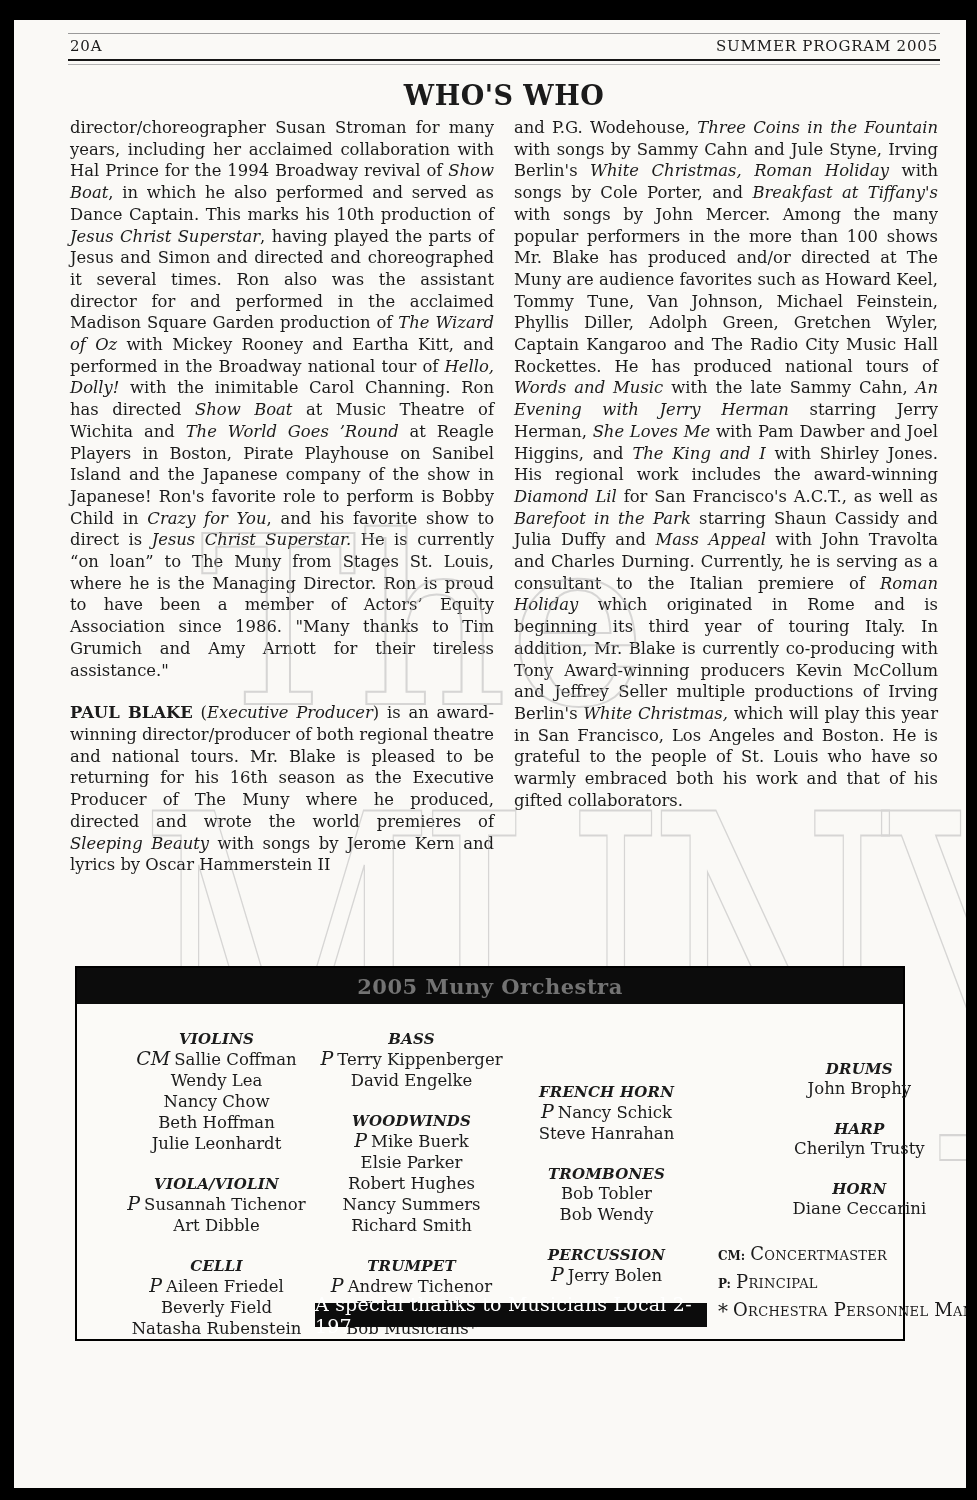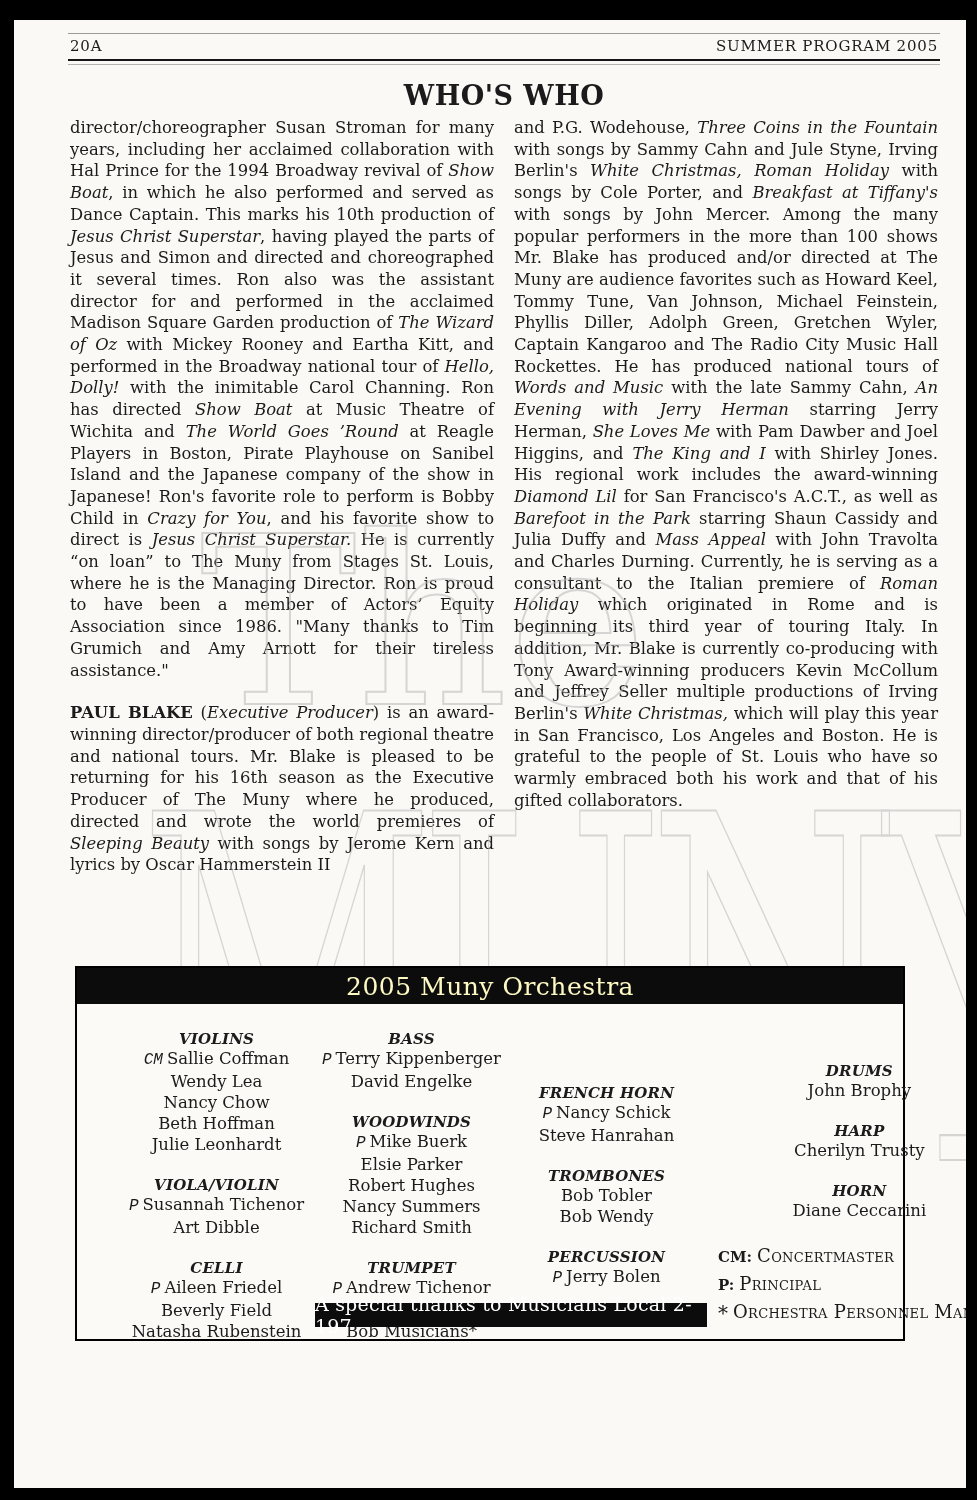--- a/index.html
+++ b/index.html
@@ -44,33 +44,33 @@
   }
   .wm-the{left:200px;top:505px;font-size:235px;}
   .wm-muny{left:138px;top:755px;font-size:470px;letter-spacing:-28px;
     transform:scale(.62,1.02);transform-origin:top left;}
   
   .orchestra{
     position:absolute;left:75px;top:966px;width:830px;height:375px;z-index:4;
     box-sizing:border-box;border:2px solid #000;background:#fbfaf7;
   }
   .orch-title{
-    height:36px;background:#0c0c0c;color:#fef9c3;
+    height:36px;background:#0c0c0c;color:#737373;
     display:flex;align-items:center;justify-content:center;
-    font-size:25px;font-weight:400;letter-spacing:.5px;
+    font-size:21px;font-weight:700;letter-spacing:.5px;
   }
   .orch-cols{display:flex;align-items:center;padding:26px 6px 0 42px;}
   .orch-col{flex:0 0 195px;text-align:center;}
   .orch-section{margin-bottom:21px;}
   .orch-head{font-weight:700;font-style:italic;font-size:15px;letter-spacing:.2px;}
   .orch-member{font-size:16.5px;line-height:21px;}
-  .pfx{font-style:italic;font-size:16px;margin-right:4px;font-family:Liberation Mono, monospace;}
+  .pfx{font-style:italic;font-size:19px;margin-right:4px;}
   .orch-legend{text-align:left;margin-top:24px;padding-left:14px;}
   .legend-row{margin-bottom:7px;white-space:nowrap;}
-  .legend-key{font-weight:700;font-size:15px;}
+  .legend-key{font-weight:700;font-size:12px;}
   .legend-key.ast{font-size:20px;vertical-align:-2px;font-weight:400;}
   .legend-val{font-variant:small-caps;font-size:18px;letter-spacing:.3px;margin-left:5px;}
   .orch-thanks{
     position:absolute;left:238px;bottom:12px;width:392px;height:24px;
     background:#0c0c0c;color:#fff;display:flex;align-items:center;justify-content:center;
     font-size:19px;letter-spacing:.2px;
   }
 </style>
 </head>
 <body>

